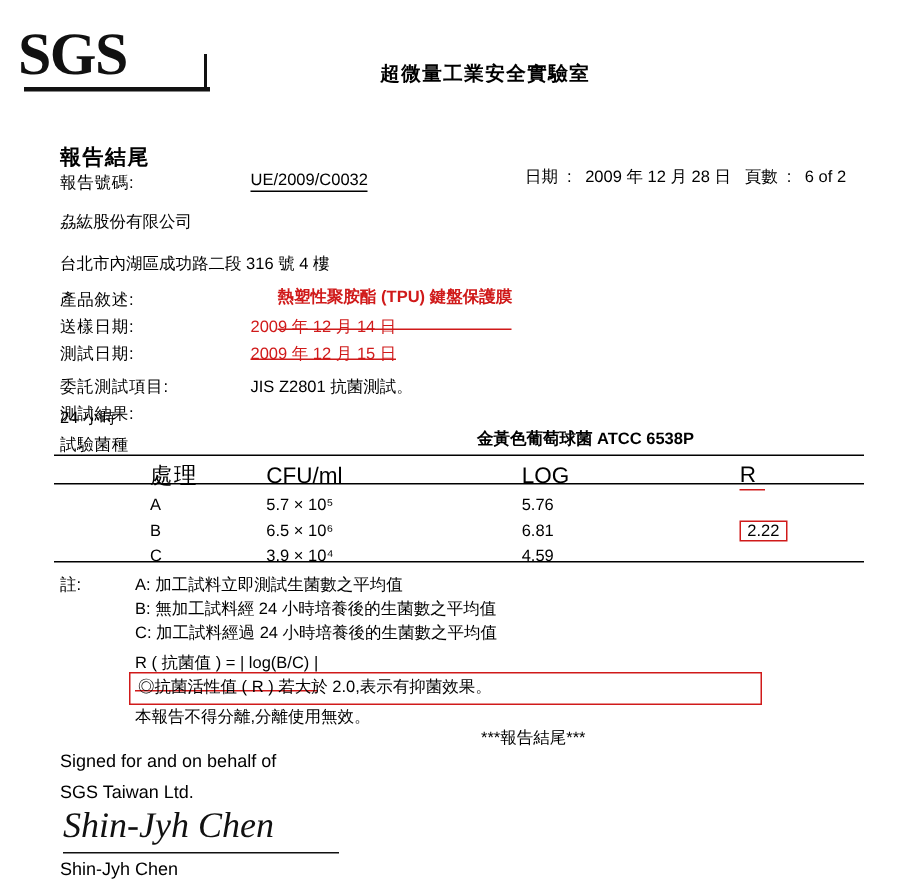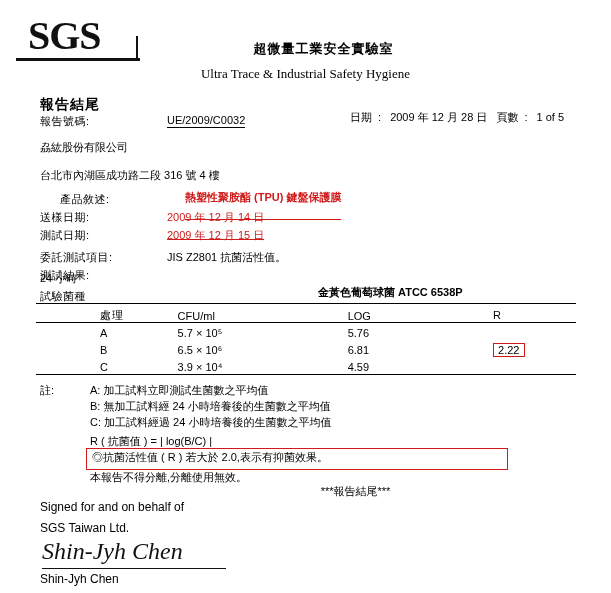--- a/index.html
+++ b/index.html
@@ -17,21 +17,21 @@
   }
   .page {
     position: relative;
     width: 611px;
     height: 593px;
   }
 
   
   .logo {
     position: absolute;
-    left: 28px;
+    left: 12px;
     top: 12px;
     font-family: "Liberation Serif", serif;
     font-weight: bold;
     font-size: 40px;
     letter-spacing: -1px;
     color: #111;
   }
   .logo-rule {
     position: absolute;
     left: 16px;
@@ -137,21 +137,21 @@
   .tbl table {
     border-collapse: collapse;
     width: 100%;
   }
   .tbl th, .tbl td {
     text-align: left;
     font-weight: normal;
     padding: 2px 0;
     font-size: 11px;
   }
-  .tbl th { font-size: 11px; margin-top: 24px; }
+  .tbl th { font-size: 15px; margin-top: 24px; }
   .col-a { width: 80px; padding-left: 64px !important; }
   .col-b { width: 175px; }
   .col-c { width: 150px; }
   .col-d { width: 90px; }
 
   .hdr-a { padding-left: 64px !important; letter-spacing: 1px; }
 
   .r-box {
     display: inline-block;
     border: 1px solid #d01a1a;
@@ -186,21 +186,21 @@
 
   .formula {
     position: absolute;
     left: 90px;
     top: 434px;
     font-size: 11px;
     white-space: nowrap;
   }
   .formula .redline {
     border-bottom: 1px solid #d01a1a;
-    padding-bottom: 1px;
+    padding-bottom: 12px;
   }
 
   .criteria-box {
     position: absolute;
     left: 86px;
     top: 448px;
     width: 420px;
     height: 20px;
     border: 1px solid #d01a1a;
   }
@@ -289,41 +289,40 @@
 </head>
 <body>
 
 <div class="page">
 
   <div class="logo">SGS</div>
   <div class="logo-rule"></div>
   <div class="logo-tick"></div>
 
   <div class="lab-title-cn">超微量工業安全實驗室</div>
-  <div class="lab-title-en">Ultra Trace &amp; Industrial Safety Hygiene</div>
   <div class="report-title">報告結尾</div>
 
   <div class="frow label-col" style="top:114px;">
     <span class="flabel">報告號碼</span><span class="fcolon">:</span>
   </div>
   <div class="frow value-col" style="top:114px;">
     <span class="fvalue underline-dotted">UE/2009/C0032</span>
   </div>
 
   <div class="date-right">
     <span class="seg">日期</span><span class="seg">:</span>
     <span class="seg">2009 年 12 月 28 日</span>
     <span class="seg">頁數</span><span class="seg">:</span>
-    <span class="seg">1 of 5</span>
+    <span class="seg">6 of 2</span>
   </div>
 
   <div class="frow label-col" style="top:140px;">劦紘股份有限公司</div>
   <div class="frow label-col" style="top:156px;margin-top:12px;">台北市內湖區成功路二段 316 號 4 樓</div>
 
-  <div class="frow label-col" style="top:192px;margin-left:20px;">
+  <div class="frow label-col" style="top:192px;">
     <span class="flabel">產品敘述</span><span class="fcolon">:</span>
   </div>
   <div class="frow" style="left:185px; top:190px;">
     <span class="fvalue red bold red-underline">熱塑性聚胺酯 (TPU) 鍵盤保護膜</span>
   </div>
 
   <div class="frow label-col" style="top:210px;">
     <span class="flabel">送樣日期</span><span class="fcolon">:</span>
   </div>
   <div class="frow value-col" style="top:210px;">
@@ -333,21 +332,21 @@
   <div class="frow label-col" style="top:228px;">
     <span class="flabel">測試日期</span><span class="fcolon">:</span>
   </div>
   <div class="frow value-col" style="top:228px;">
     <span class="fvalue red">2009 年 12 月 15 日</span>
   </div>
 
   <div class="frow label-col" style="top:250px;">
     <span class="flabel">委託測試項目</span><span class="fcolon">:</span>
   </div>
-  <div class="frow value-col" style="top:250px;">JIS Z2801 抗菌活性值。</div>
+  <div class="frow value-col" style="top:250px;">JIS Z2801 抗菌測試。</div>
 
   <div class="frow label-col" style="top:268px;">
     <span class="flabel">測試結果</span><span class="fcolon">:</span>
   </div>
 
   <div class="result-24">24 小時</div>
   <div class="strain-label">試驗菌種</div>
   <div class="strain-name">金黃色葡萄球菌  ATCC 6538P</div>
 
   <div class="tbl">

